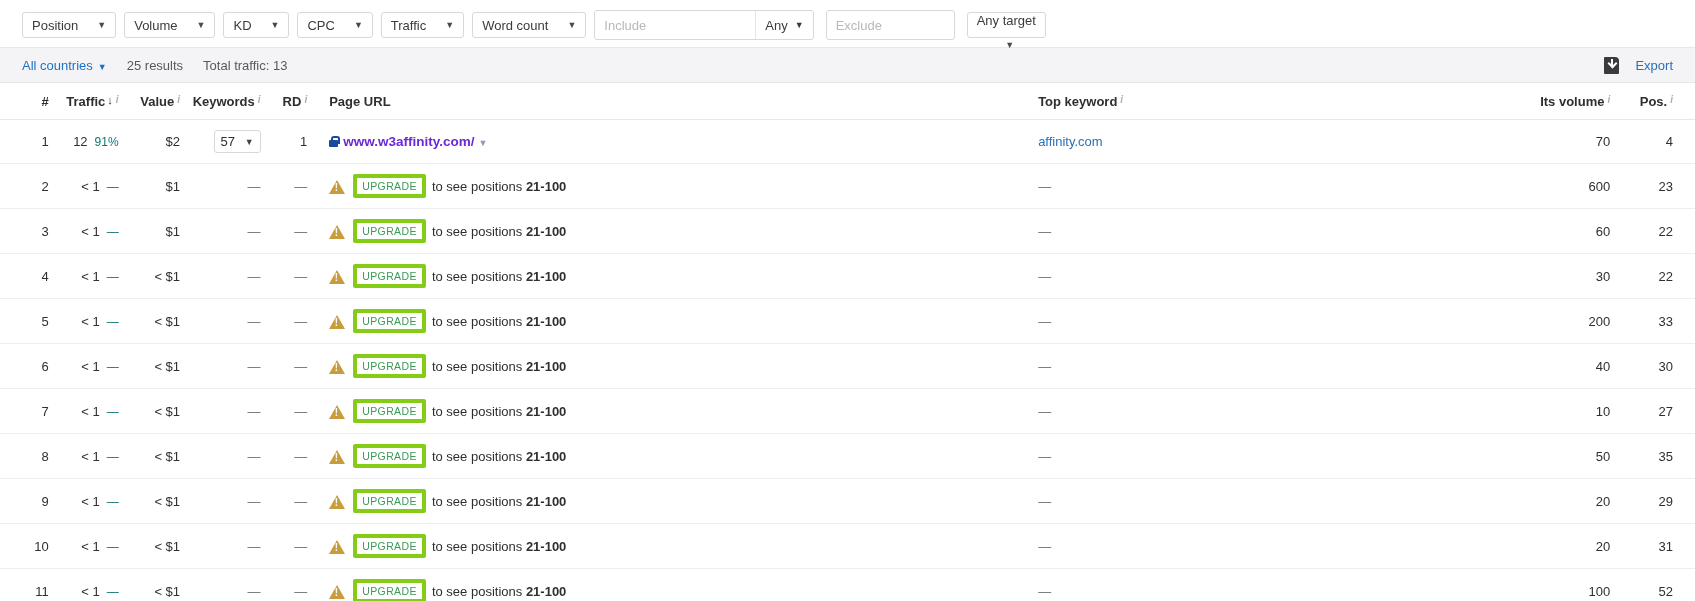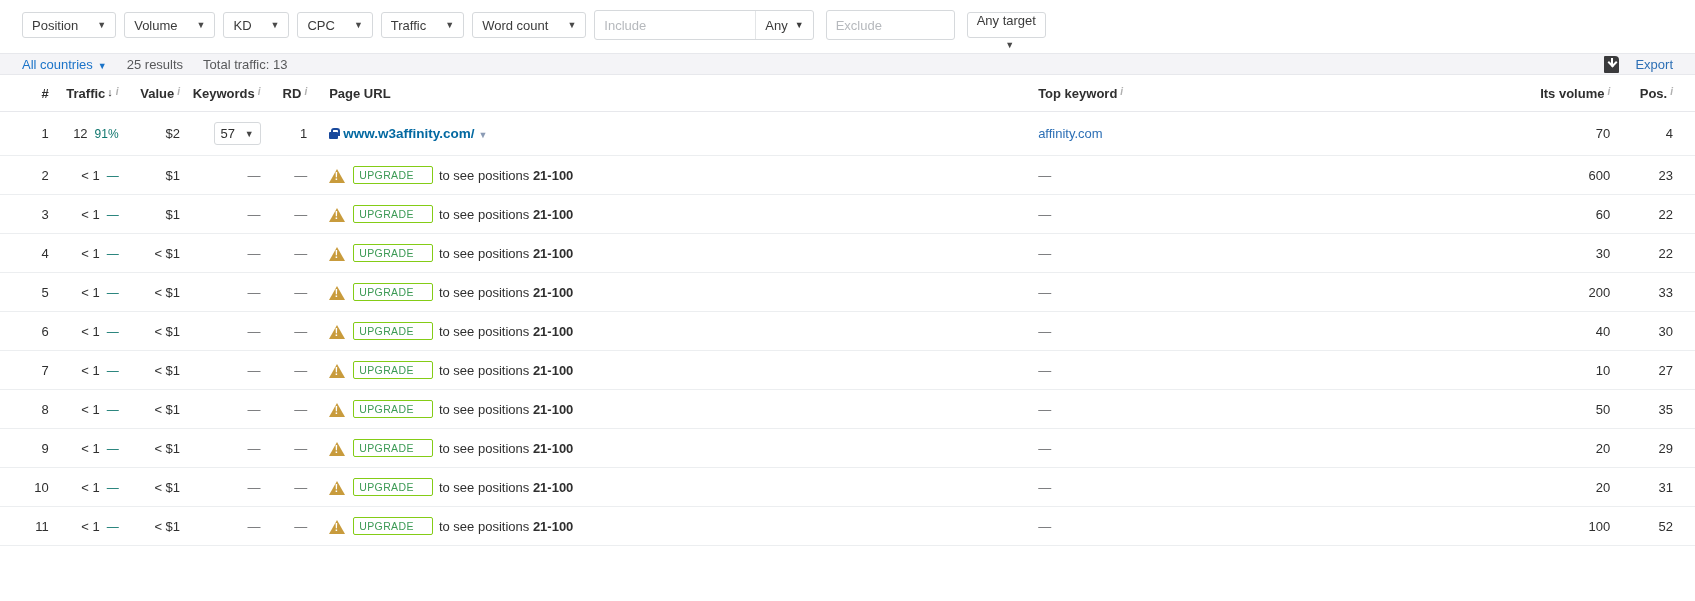--- a/index.html
+++ b/index.html
@@ -86,22 +86,22 @@
     border-left: 1px solid #e3e5e7;
     cursor: pointer;
     white-space: nowrap;
   }
   .combo .seg .caret { margin-left: 7px; font-size: 9px; }
   .combo.excl { margin-left: 4px; }
   .combo.excl .txt { width: 127px; }
 
   
   .subbar {
-    margin-top: 13px;
-    height: 22px;
+    margin-top: 7px;
+    height: 36px;
     background: #f4f4f7;
     border-top: 1px solid #e7e8ec;
     border-bottom: 1px solid #e7e8ec;
     display: flex;
     align-items: center;
     padding: 0 22px;
     font-size: 13px;
     color: #58595b;
   }
   .link-blue { color: #1a73c8; cursor: pointer; }
@@ -209,21 +209,21 @@
   .lock-icon::before {
     content: "";
     position: absolute;
     left: 2px; top: 0;
     width: 5px; height: 6px;
     border: 2px solid #19499c;
     border-bottom: none;
     border-radius: 3px 3px 0 0;
   }
   .url-link {
-    color: #0369a1;
+    color: #6d28d9;
     font-weight: bold;
     font-size: 13.5px;
     cursor: pointer;
   }
   .url-caret { color: #8b9bb5; font-size: 9px; margin-left: 4px; cursor: pointer; }
 
   .warn-icon {
     display: inline-block;
     width: 0; height: 0;
     border-left: 8px solid transparent;
@@ -237,26 +237,26 @@
     content: "!";
     position: absolute;
     left: -2.5px; top: 2px;
     font-size: 10px;
     font-weight: bold;
     color: #fff;
     line-height: 11px;
   }
   .upgrade-badge {
     display: inline-block;
-    border: 1px solid #84cc16;
+    border: 4px solid #84cc16;
     border-radius: 2px;
     color: #3c9a55;
     font-size: 10.5px;
     letter-spacing: 0.4px;
-    padding: 2px 18px 2px 5px;
+    padding: 2px 5px 2px 5px;
     vertical-align: 1px;
     cursor: pointer;
   }
   .upg-text { color: #2f2f2f; margin-left: 6px; }
   .upg-bold { font-weight: bold; }
   .tkw-link { color: #2c6fb5; cursor: pointer; }
 </style>
 </head>
 <body>
 

